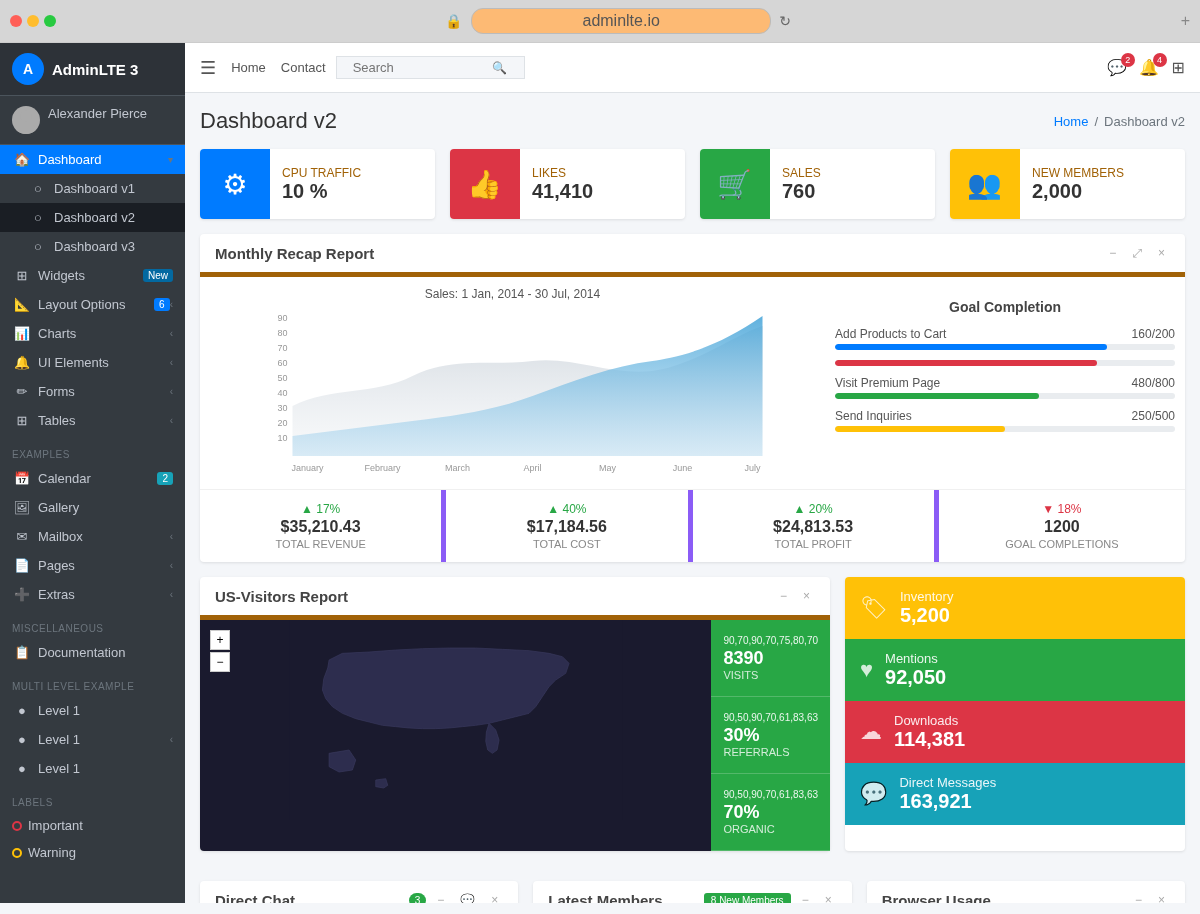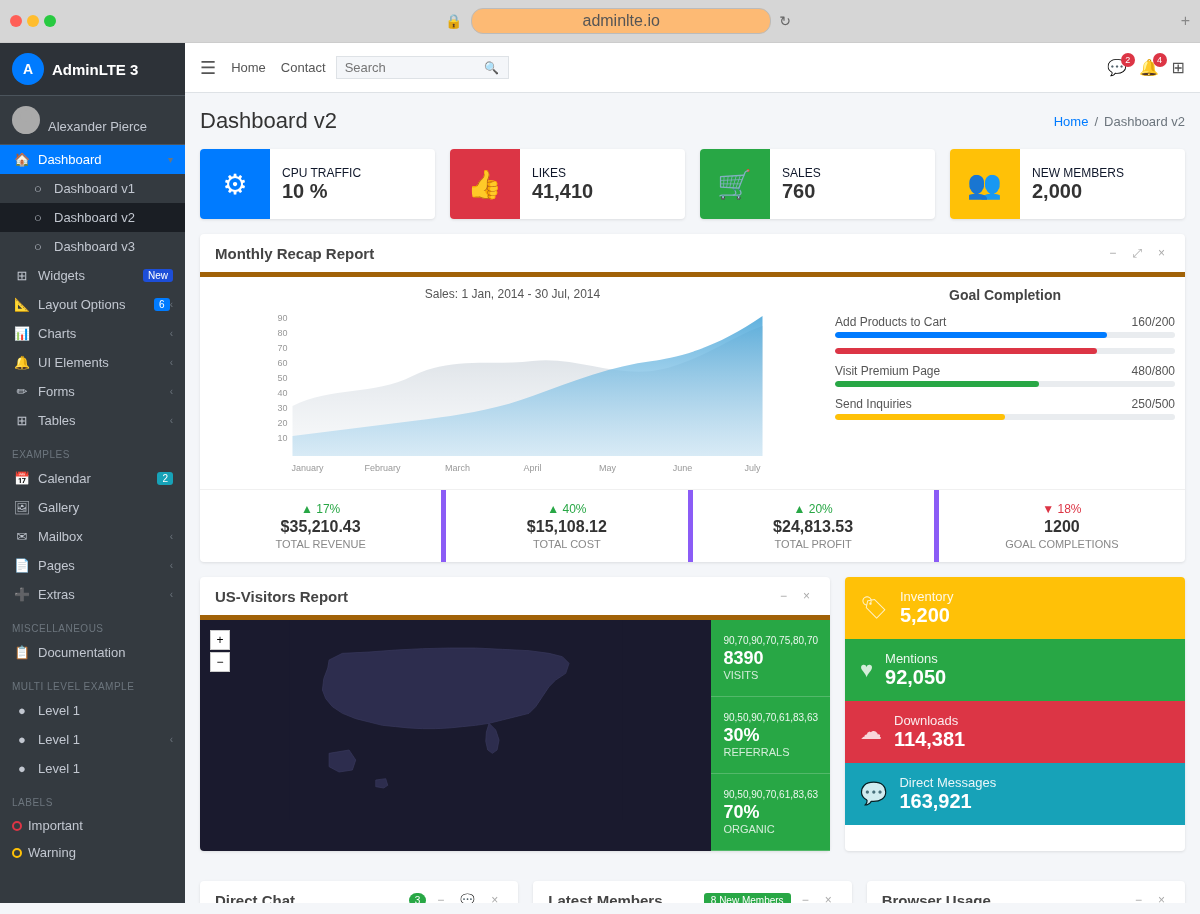--- a/index.html
+++ b/index.html
@@ -18,46 +18,46 @@
     .browser-reload { font-size: 14px; color: #666; }
 
     
     .app-wrapper { display: flex; height: calc(914px - 54px); overflow: hidden; }
 
     
     .sidebar { width: 185px; background: #343a40; color: #c2c7d0; flex-shrink: 0; display: flex; flex-direction: column; overflow-y: auto; }
     .sidebar-brand { display: flex; align-items: center; gap: 8px; padding: 10px 12px; background: #2d3238; border-bottom: 1px solid #4b545c; }
     .sidebar-brand-icon { width: 32px; height: 32px; background: #007bff; border-radius: 50%; display: flex; align-items: center; justify-content: center; color: white; font-size: 14px; font-weight: bold; }
     .sidebar-brand-text { font-size: 15px; font-weight: 600; color: white; }
-    .sidebar-user { display: flex; align-items: flex-end; gap: 8px; padding: 10px 12px; border-bottom: 1px solid #4b545c; }
+    .sidebar-user { display: flex; align-items: flex-start; gap: 8px; padding: 10px 12px; border-bottom: 1px solid #4b545c; }
     .sidebar-user-avatar { width: 28px; height: 28px; border-radius: 50%; background: #aaa; overflow: hidden; }
     .sidebar-user-avatar svg { width: 100%; height: 100%; }
     .sidebar-user-name { font-size: 13px; color: #c2c7d0; }
     .sidebar-nav { flex: 1; }
     .sidebar-section-label { padding: 8px 12px 4px; font-size: 10px; text-transform: uppercase; color: #6c757d; letter-spacing: 0.5px; margin-top: 6px; }
     .sidebar-item { display: flex; align-items: center; padding: 7px 12px; cursor: pointer; color: #c2c7d0; text-decoration: none; position: relative; }
     .sidebar-item.active { background: #007bff; color: white; }
     .sidebar-item-icon { width: 20px; margin-right: 6px; text-align: center; font-size: 13px; }
     .sidebar-item-text { flex: 1; font-size: 13px; }
     .sidebar-item-badge { background: #dc3545; color: white; font-size: 10px; padding: 1px 5px; border-radius: 3px; }
-    .sidebar-item-badge.new { background: #1d4ed8; }
+    .sidebar-item-badge.new { background: #0369a1; }
     .sidebar-item-badge.blue { background: #007bff; }
     .sidebar-item-arrow { font-size: 10px; color: #6c757d; }
     .sidebar-label { display: flex; align-items: center; gap: 6px; padding: 6px 12px; }
     .label-dot { width: 10px; height: 10px; border-radius: 50%; border: 2px solid; }
     .label-dot.red { border-color: #dc3545; }
     .label-dot.yellow { border-color: #ffc107; }
     .label-dot.cyan { border-color: #17a2b8; }
 
     
     .topbar { background: white; border-bottom: 1px solid #dee2e6; display: flex; align-items: center; padding: 0 15px; height: 50px; }
     .topbar-toggle { font-size: 18px; margin-right: 15px; cursor: pointer; color: #555; }
     .topbar-nav { display: flex; gap: 15px; align-items: center; }
     .topbar-nav a { color: #555; text-decoration: none; font-size: 13px; }
-    .topbar-search { display: flex; align-items: center; background: #f4f6f9; border: 1px solid #dee2e6; border-radius: 0; padding: 3px 8px; margin-left: 10px; }
+    .topbar-search { display: flex; align-items: center; background: #f4f6f9; border: 1px solid #dee2e6; border-radius: 0; padding: 3px 16px; margin-left: 10px; }
     .topbar-search input { border: none; background: transparent; outline: none; font-size: 13px; width: 140px; }
     .topbar-search-icon { color: #888; font-size: 12px; }
     .topbar-right { margin-left: auto; display: flex; align-items: center; gap: 12px; }
     .topbar-icon-btn { position: relative; cursor: pointer; color: #555; font-size: 16px; }
     .topbar-badge { position: absolute; top: -5px; right: -7px; background: #dc3545; color: white; border-radius: 50%; font-size: 9px; width: 14px; height: 14px; display: flex; align-items: center; justify-content: center; }
 
     
     .main-content { flex: 1; overflow-y: auto; padding: 15px; background: #f4f6f9; }
     .page-header { display: flex; justify-content: space-between; align-items: center; margin-bottom: 15px; }
     .page-title { font-size: 22px; font-weight: 400; color: #333; }
@@ -67,35 +67,35 @@
 
     
     .info-boxes { display: grid; grid-template-columns: repeat(4, 1fr); gap: 15px; margin-bottom: 15px; }
     .info-box { background: white; display: flex; align-items: center; padding: 0; border-radius: 4px; box-shadow: 0 1px 3px rgba(0,0,0,0.1); overflow: hidden; }
     .info-box-icon { width: 70px; height: 70px; display: flex; align-items: center; justify-content: center; font-size: 28px; color: white; flex-shrink: 0; }
     .info-box-icon.blue { background: #007bff; }
     .info-box-icon.red { background: #dc3545; }
     .info-box-icon.green { background: #28a745; }
     .info-box-icon.yellow { background: #ffc107; }
     .info-box-content { padding: 10px 12px; }
-    .info-box-text { font-size: 12px; color: #0f172a; text-transform: uppercase; }
+    .info-box-text { font-size: 12px; color: #a16207; text-transform: uppercase; }
     .info-box-number { font-size: 20px; font-weight: 600; color: #333; }
 
     
     .card { background: white; border-radius: 4px; box-shadow: 0 1px 3px rgba(0,0,0,0.1); margin-bottom: 15px; }
     .card-header { display: flex; align-items: center; justify-content: space-between; padding: 10px 15px; border-bottom: 5px solid #a16207; }
     .card-title { font-size: 15px; font-weight: 600; color: #444; }
     .card-tools { display: flex; gap: 6px; align-items: center; }
     .card-tool-btn { background: none; border: none; cursor: pointer; color: #aaa; font-size: 12px; padding: 2px 5px; }
     .card-body { padding: 15px; }
 
     
     .monthly-card .card-body { display: flex; gap: 20px; padding: 10px; }
     .chart-area { flex: 1; min-width: 0; }
-    .goal-area { width: 340px; flex-shrink: 0; }
+    .goal-area { width: 340px; flex-shrink: 0; margin-top: 12px; }
     .goal-title { font-size: 14px; font-weight: 600; color: #444; margin-bottom: 12px; text-align: center; }
     .goal-item { margin-bottom: 10px; }
     .goal-item-header { display: flex; justify-content: space-between; font-size: 12px; color: #555; margin-bottom: 3px; }
     .goal-bar { height: 6px; background: #e9ecef; border-radius: 3px; overflow: hidden; }
     .goal-bar-fill { height: 100%; border-radius: 3px; }
     .goal-bar-fill.blue { background: #007bff; }
     .goal-bar-fill.red { background: #dc3545; }
     .goal-bar-fill.green { background: #28a745; }
     .goal-bar-fill.yellow { background: #ffc107; }
 
@@ -442,21 +442,21 @@
         </div>
 
         <div class="stats-row">
           <div class="stat-item">
             <div class="stat-change up">▲ 17%</div>
             <div class="stat-value">$35,210.43</div>
             <div class="stat-label">TOTAL REVENUE</div>
           </div>
           <div class="stat-item">
             <div class="stat-change up">▲ 40%</div>
-            <div class="stat-value">$15,108.12</div>
+            <div class="stat-value">$17,184.56</div>
             <div class="stat-label">TOTAL COST</div>
           </div>
           <div class="stat-item">
             <div class="stat-change up">▲ 20%</div>
             <div class="stat-value">$24,813.53</div>
             <div class="stat-label">TOTAL PROFIT</div>
           </div>
           <div class="stat-item">
             <div class="stat-change down">▼ 18%</div>
             <div class="stat-value">1200</div>

